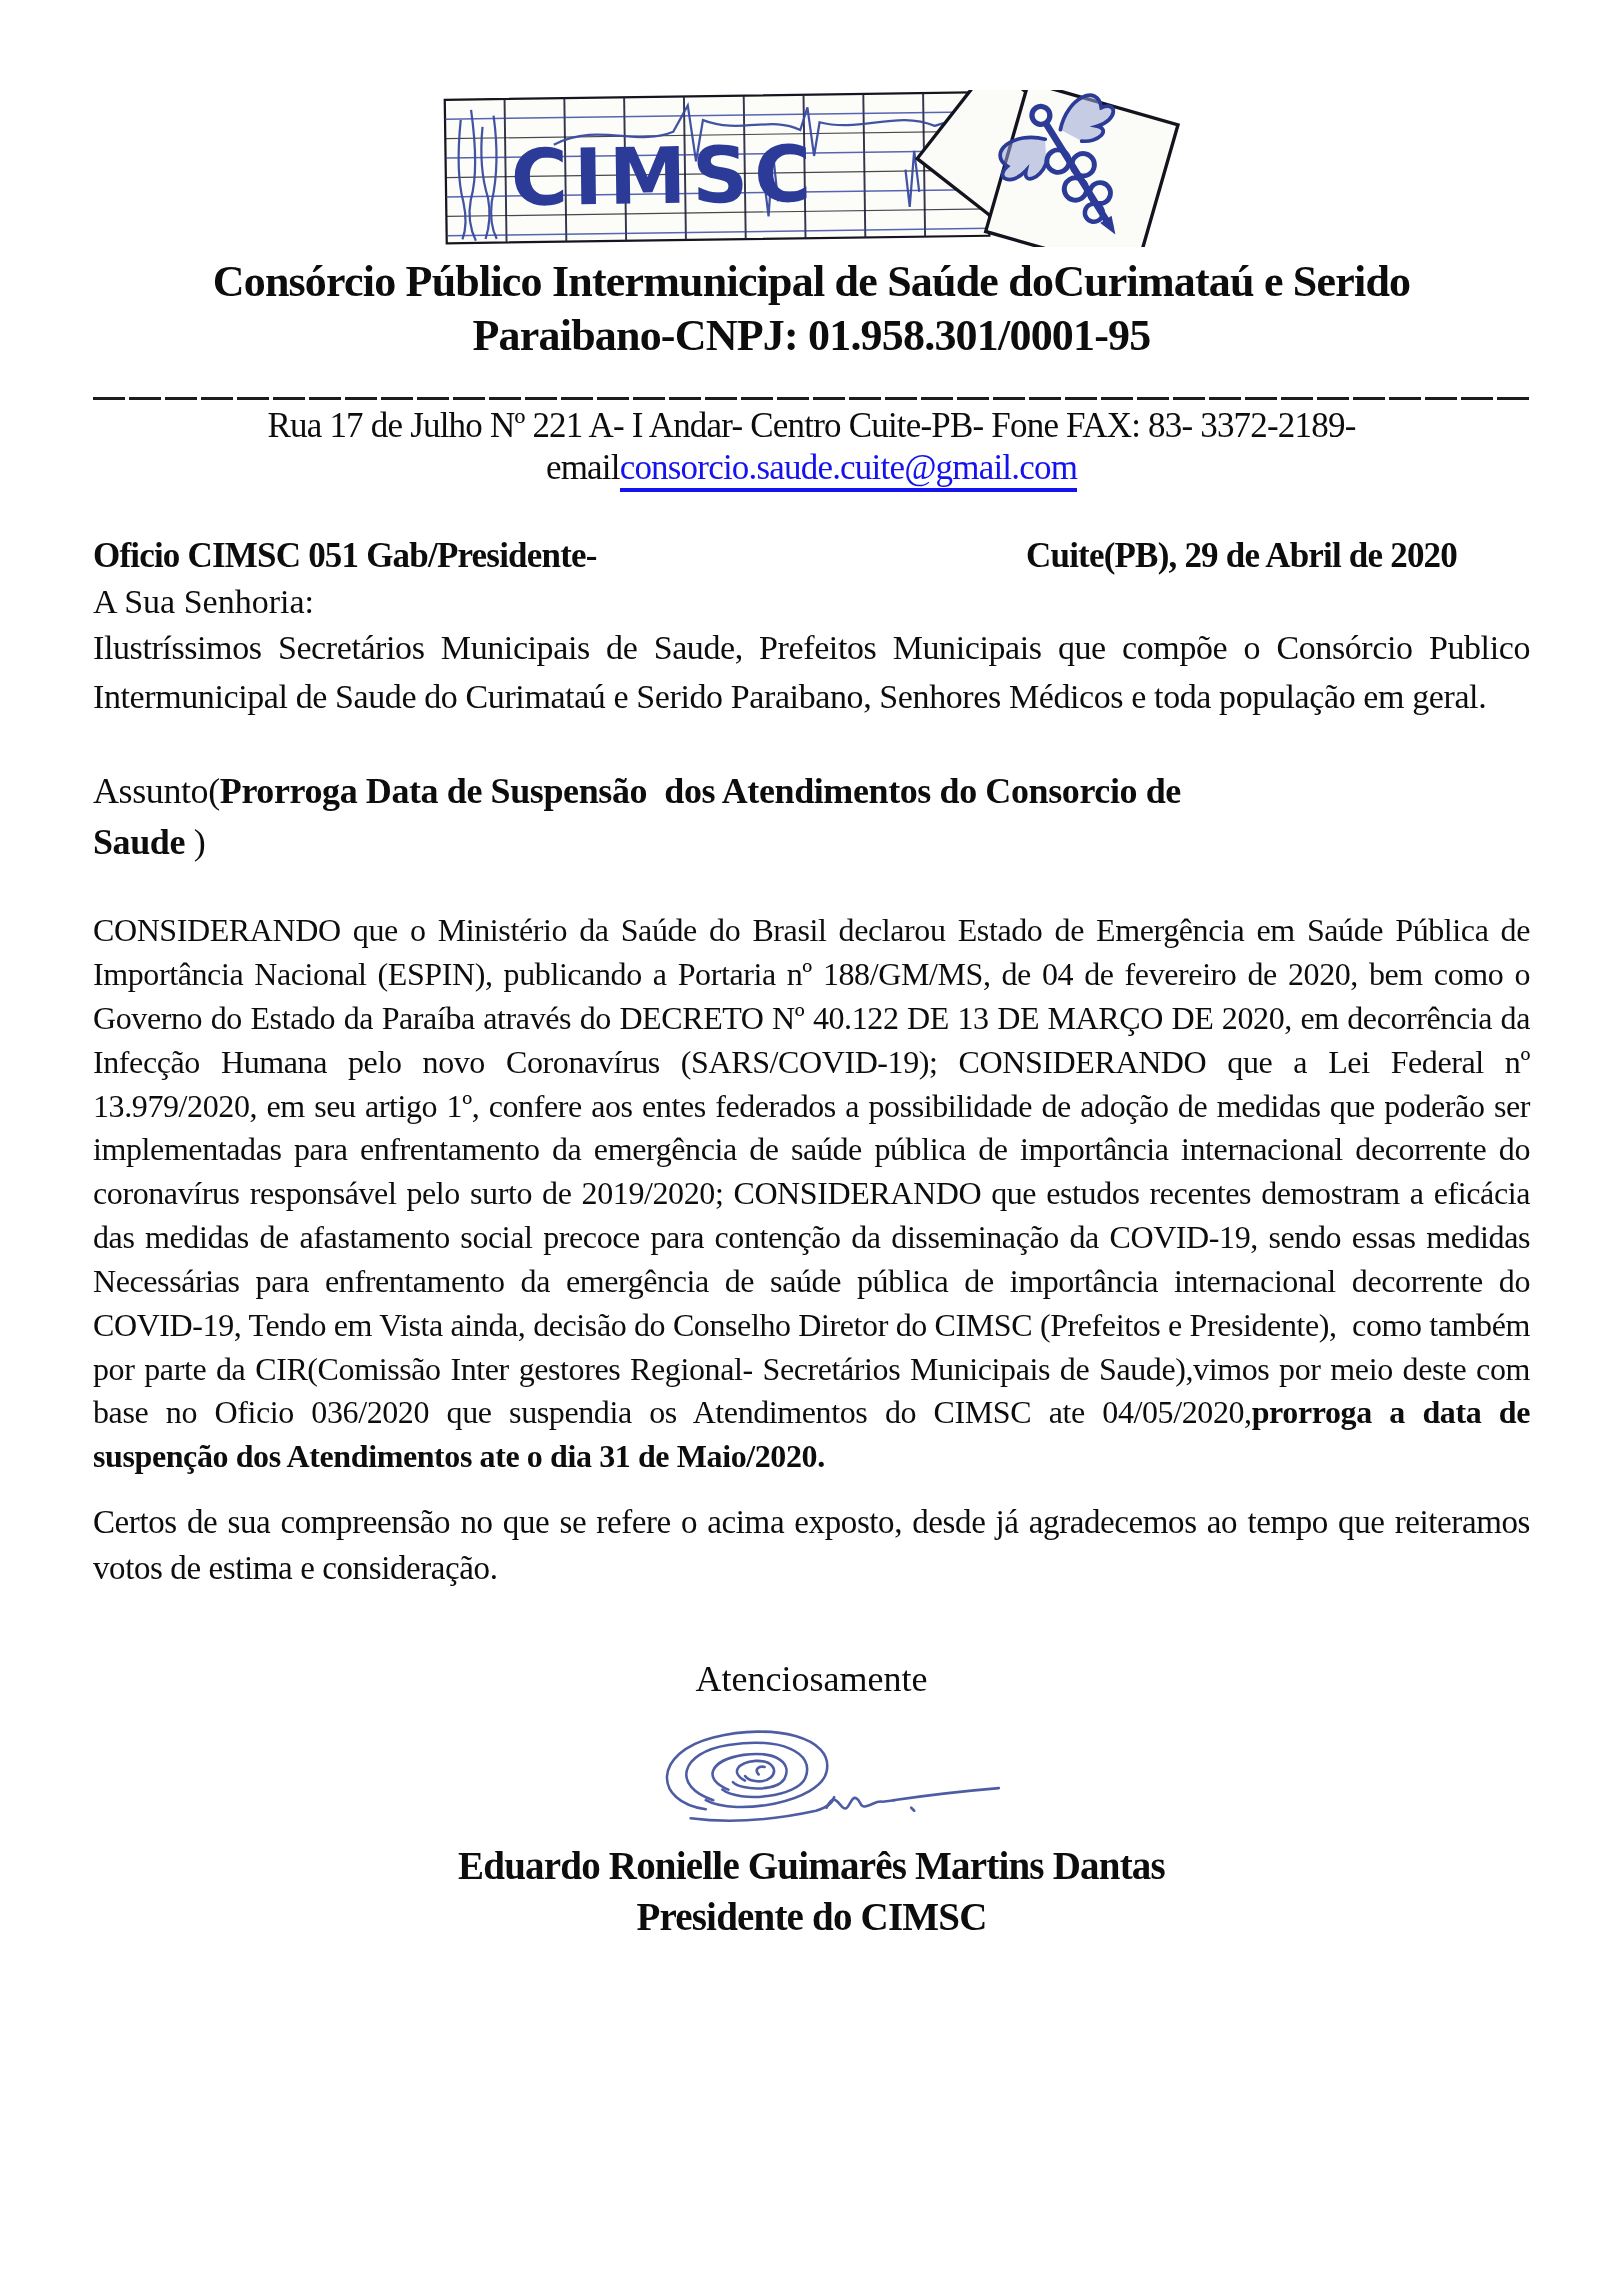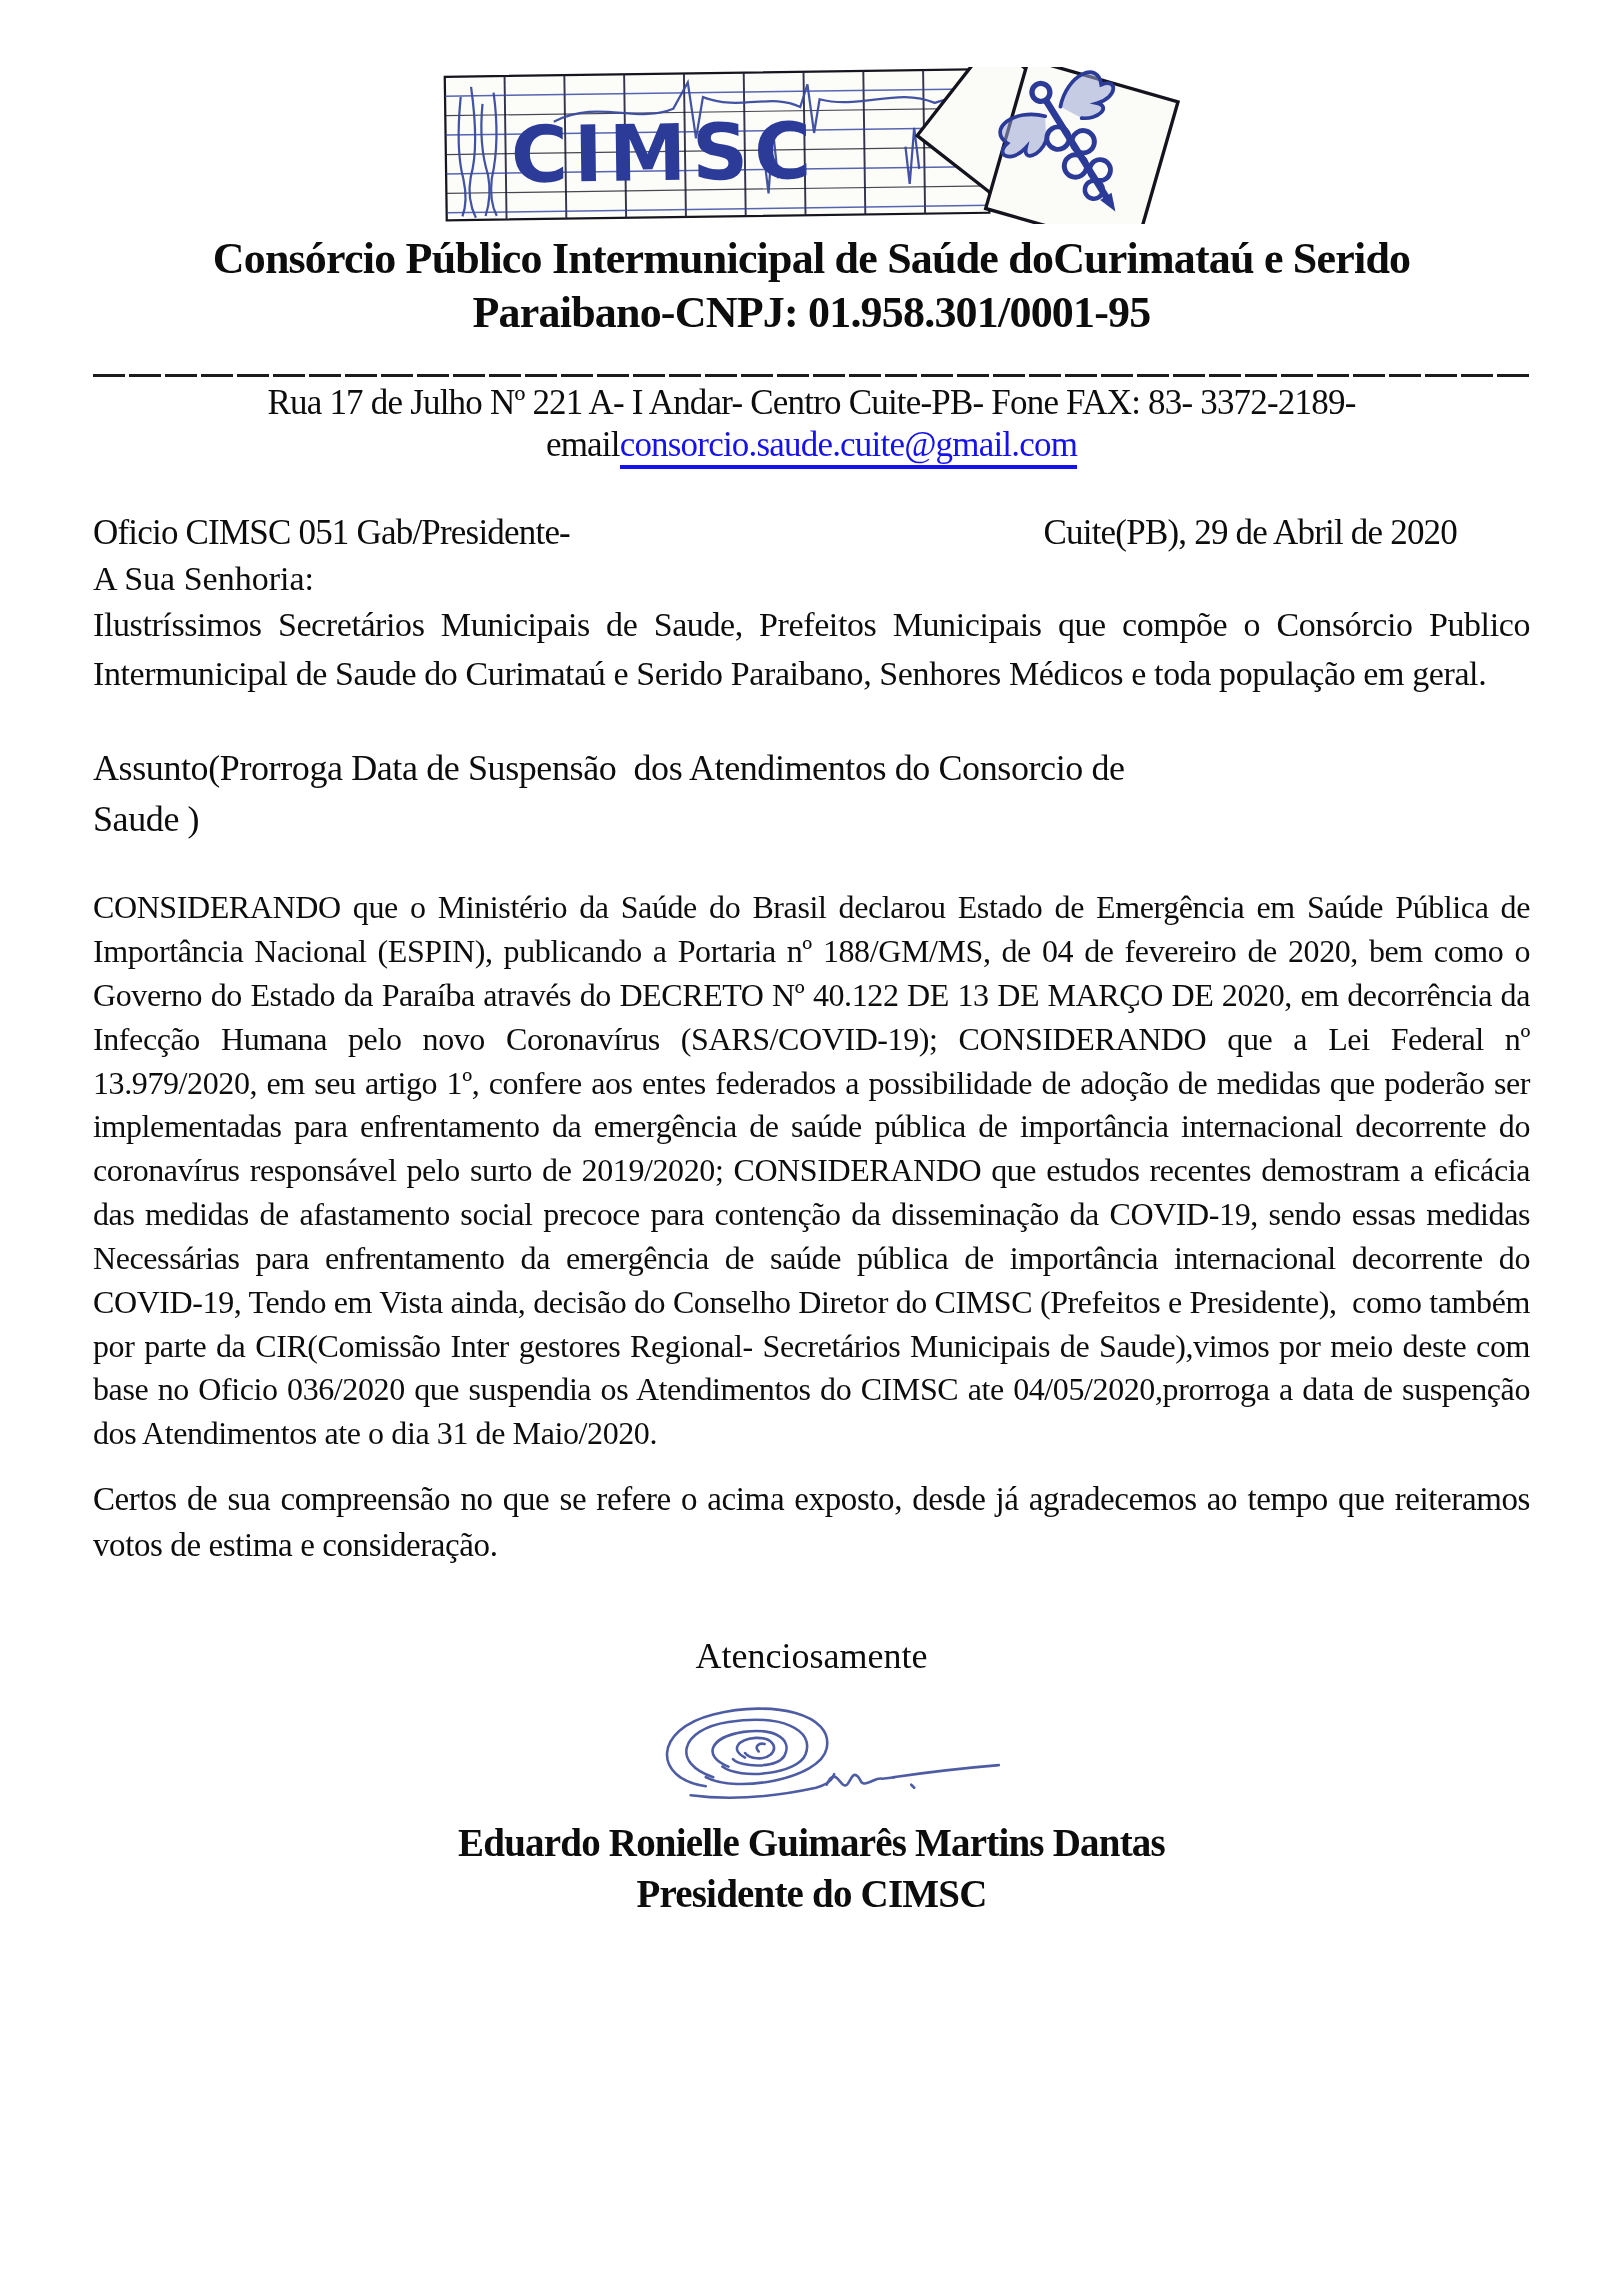--- a/index.html
+++ b/index.html
@@ -1,22 +1,22 @@
 <!DOCTYPE html>
 <html lang="pt" style="font-size:12px"><head>
 <meta charset="utf-8">
 <style>
   html,body{margin:0;padding:0;}
   body{
     width:1623px;height:2295px;background:#ffffff;
     font-family:"Liberation Serif", serif;color:#0d0d0d;
     overflow:hidden;
   }
-  .page{width:1437px;margin:0 auto;padding-top:67px;}
-  .bold{font-weight:400;}
+  .page{width:1437px;margin:0 auto;padding-top:90px;}
+  .bold{font-weight:700;}
 
   
   .logo{width:740px;margin:0 auto 3px;display:block;}
   .logo svg{display:block;}
 
   
   .title{
     margin:7.5px 0 0;text-align:center;font-weight:700;
     font-size:44px;line-height:1.24;letter-spacing:-0.8px;white-space:nowrap;
   }

